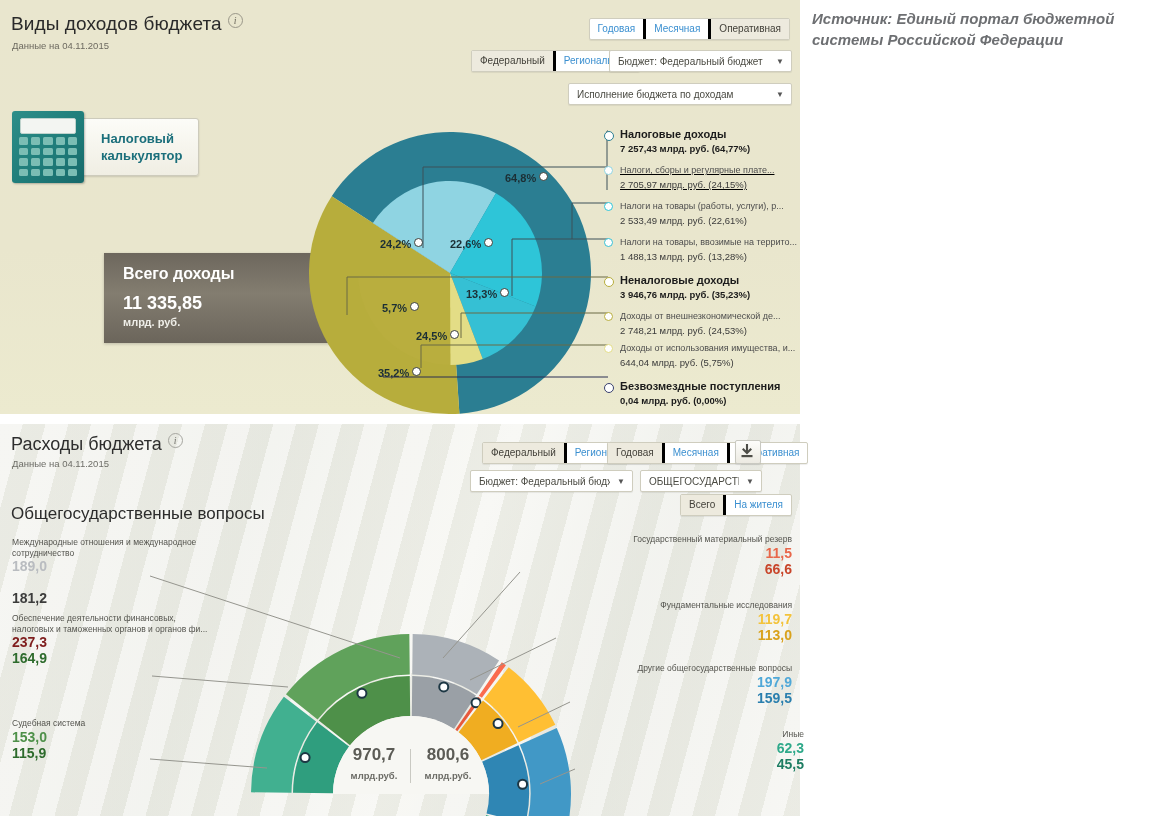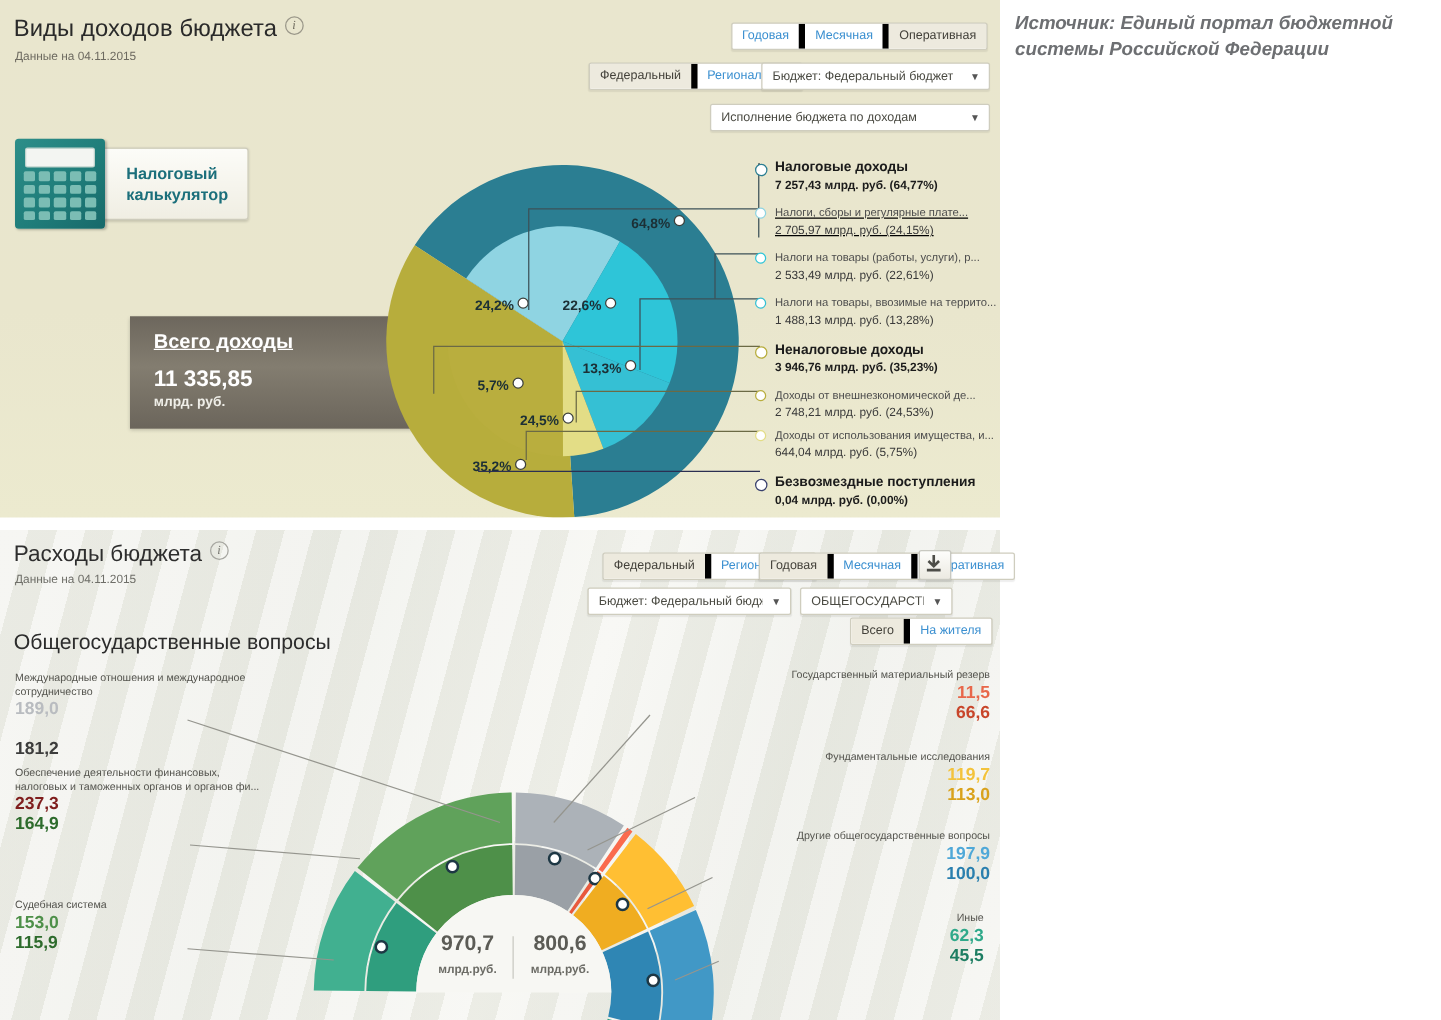--- a/index.html
+++ b/index.html
@@ -13,21 +13,21 @@
       font-weight:400;letter-spacing:.1px;}
   .info-i{display:inline-block;width:13px;height:13px;border-radius:50%;border:1px solid #9a9789;
       background:#e9e6ce;color:#6d6a5d;font-style:italic;font-size:10px;line-height:13px;
       text-align:center;font-family:"Liberation Serif",serif;vertical-align:6px;margin-left:6px;}
   #panel-income .p-sub{position:absolute;left:12px;top:40px;font-size:9.5px;color:#6d6a60;}
 
   
   .seg{display:inline-flex;background:#fff;border:1px solid #cfcdbe;border-radius:2px;overflow:hidden;
        box-shadow:0 1px 1px rgba(0,0,0,.07);}
   .seg .sgi{font-size:10px;padding:4px 8px 5px;color:#3a8fd0;white-space:nowrap;cursor:pointer;
-       border-right:5px solid #000000;}
+       border-right:3px solid #000000;}
   .seg .sgi:last-child{border-right:none;}
   .seg .sgi.on{background:#edeade;color:#43413a;font-weight:400;}
   #inc-period{position:absolute;right:10px;top:18px;}
   #inc-level{position:absolute;left:471px;top:50px;}
 
   
   .dd{position:absolute;background:#fff;border:1px solid #cfcdbe;border-radius:2px;height:20px;
       box-shadow:0 1px 1px rgba(0,0,0,.07);display:flex;align-items:center;cursor:pointer;}
   .dd .ddt{font-size:10px;color:#4a4a42;padding-left:8px;flex:1;overflow:hidden;white-space:nowrap;}
   .dd .ddc{font-size:8px;color:#555;padding:0 7px;}
@@ -45,21 +45,21 @@
   #calc-ico .keys b{background:#7bbdb4;border-radius:1.5px;display:block;}
   #calc-lbl{margin-left:-4px;background:linear-gradient(180deg,#fcfcf8,#f0eee3);
       border:1px solid #cdcbbc;border-radius:3px;padding:11px 16px 11px 20px;
       box-shadow:0 1px 2px rgba(0,0,0,.14);}
   #calc-lbl span{display:block;font-size:13px;font-weight:bold;color:#1b6f7b;line-height:17px;}
 
   
   #total-card{position:absolute;left:104px;top:253px;width:238px;height:90px;
       background:linear-gradient(180deg,#6d675d 0%,#837d70 45%,#6b655b 100%);
       box-shadow:0 1px 3px rgba(0,0,0,.2);}
-  #total-card .tt{position:absolute;left:19px;top:12px;font-size:16px;color:#fff;font-weight:bold;text-decoration:underline;}
+  #total-card .tt{position:absolute;left:19px;top:12px;font-size:16px;color:#fff;font-weight:bold;}
   #total-card .tv{position:absolute;left:19px;top:40px;font-size:18px;color:#fff;font-weight:bold;}
   #total-card .tu{position:absolute;left:19px;top:63px;font-size:11px;color:#efeee8;font-weight:bold;}
 
   
   #donut-wrap{position:absolute;left:300px;top:128px;width:300px;height:290px;}
   .pct{position:absolute;font-size:11px;font-weight:bold;color:#1c2f35;white-space:nowrap;}
   .pct .knob{display:inline-block;width:7px;height:7px;border-radius:50%;background:#fff;
       border:1.5px solid #3b3f3a;margin-left:3px;vertical-align:1px;}
 
   
@@ -355,23 +355,23 @@
       <span class="v2" style="color: rgb(200, 69, 42);">66,6</span>
     </div>
     <div class="side-lbl rt" style="left: 596px; top: 600px;">
       <span class="cap">Фундаментальные исследования</span>
       <span class="v1" style="color: rgb(243, 195, 60);">119,7</span>
       <span class="v2" style="color: rgb(217, 162, 28);">113,0</span>
     </div>
     <div class="side-lbl rt" style="left: 596px; top: 663px;">
       <span class="cap">Другие общегосударственные вопросы</span>
       <span class="v1" style="color: rgb(79, 168, 216);">197,9</span>
-      <span class="v2" style="color: rgb(42, 127, 174);">100,0</span>
-    </div>
-    <div class="side-lbl rt" style="left: 591px; top: 729px;">
+      <span class="v2" style="color: rgb(42, 127, 174);">159,5</span>
+    </div>
+    <div class="side-lbl rt" style="left: 608px; top: 729px;">
       <span class="cap">Иные</span>
       <span class="v1" style="color: rgb(47, 169, 138);">62,3</span>
       <span class="v2" style="color: rgb(29, 125, 98);">45,5</span>
     </div>
   </div>
 <svg id="exp-connectors" style="position:absolute;left:0;top:424px;width:800px;height:392px;pointer-events:none;">
     <line x1="150" y1="152" x2="400" y2="234" stroke="#95958e" stroke-width="1"></line>
     <line x1="152" y1="252" x2="288" y2="263" stroke="#95958e" stroke-width="1"></line>
     <line x1="150" y1="335" x2="267" y2="344" stroke="#95958e" stroke-width="1"></line>
     <line x1="520" y1="148" x2="443" y2="234" stroke="#95958e" stroke-width="1"></line>

